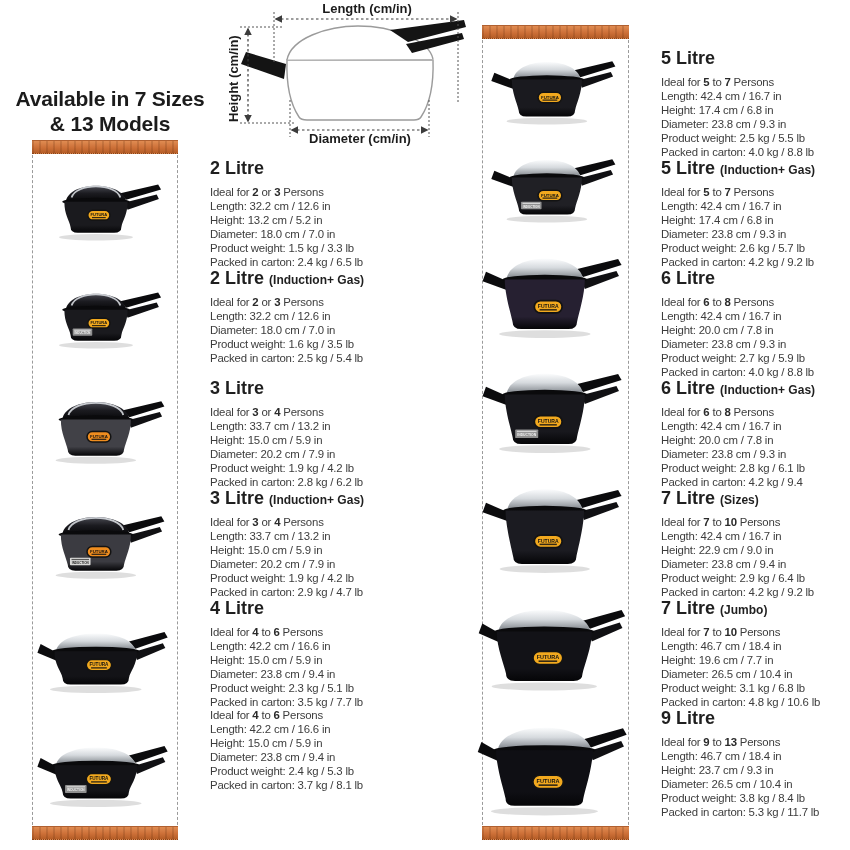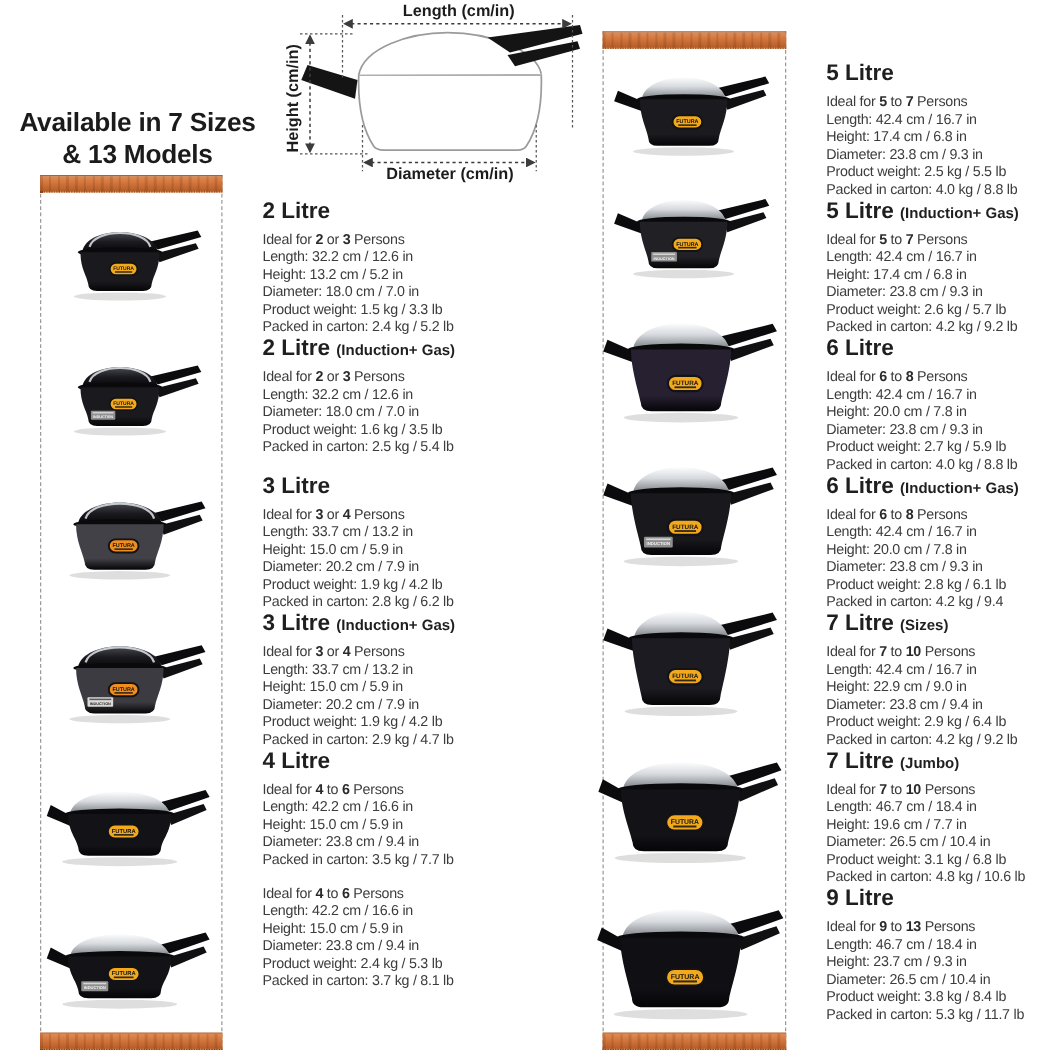--- a/index.html
+++ b/index.html
@@ -553,21 +553,21 @@
       <h3 class="pname">
         <span>2 Litre</span>
         <span class="variant"></span>
       </h3>
       <p class="ideal"><span>Ideal for </span><b>2</b><span> or </span><b>3</b><span> Persons</span></p>
       <div class="specs">
           <p class="spec-line">Length: 32.2 cm / 12.6 in</p>
           <p class="spec-line">Height: 13.2 cm / 5.2 in</p>
           <p class="spec-line">Diameter: 18.0 cm / 7.0 in</p>
           <p class="spec-line">Product weight: 1.5 kg / 3.3 lb</p>
-          <p class="spec-line">Packed in carton: 2.4 kg / 5.2 lb</p>
+          <p class="spec-line">Packed in carton: 2.4 kg / 6.5 lb</p>
         </div>
     </div>
 
     <div class="product">
       <h3 class="pname">
         <span>2 Litre</span>
         <span class="variant">(Induction+ Gas)</span>
       </h3>
       <p class="ideal"><span>Ideal for </span><b>2</b><span> or </span><b>3</b><span> Persons</span></p>
       <div class="specs">
@@ -611,20 +611,21 @@
     <div class="product">
       <h3 class="pname">
         <span>4 Litre</span>
         <span class="variant"></span>
       </h3>
       <p class="ideal"><span>Ideal for </span><b>4</b><span> to </span><b>6</b><span> Persons</span></p>
       <div class="specs">
           <p class="spec-line">Length: 42.2 cm / 16.6 in</p>
           <p class="spec-line">Height: 15.0 cm / 5.9 in</p>
           <p class="spec-line">Diameter: 23.8 cm / 9.4 in</p>
+          <p class="spec-line">Product weight: 2.3 kg / 5.1 lb</p>
           <p class="spec-line">Packed in carton: 3.5 kg / 7.7 lb</p>
         </div>
     </div>
 
     <div class="product">
       <p class="ideal"><span>Ideal for </span><b>4</b><span> to </span><b>6</b><span> Persons</span></p>
       <div class="specs">
           <p class="spec-line">Length: 42.2 cm / 16.6 in</p>
           <p class="spec-line">Height: 15.0 cm / 5.9 in</p>
           <p class="spec-line">Diameter: 23.8 cm / 9.4 in</p>

